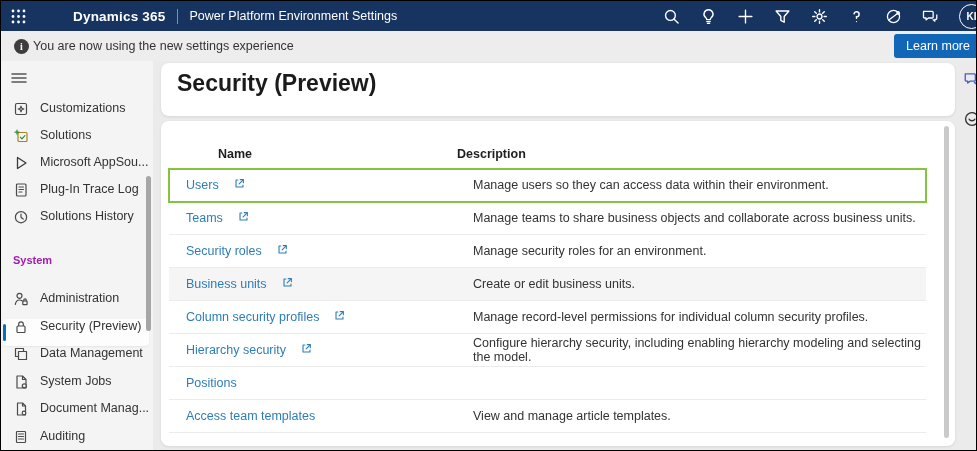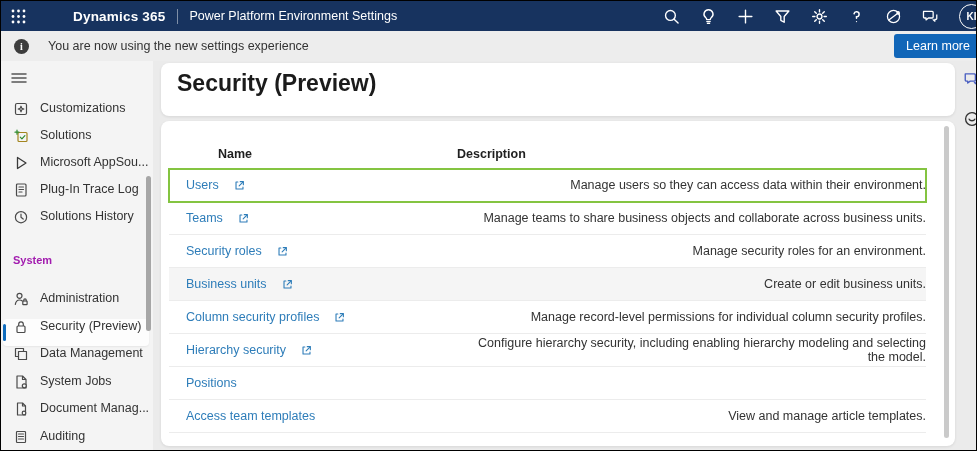--- a/index.html
+++ b/index.html
@@ -30,21 +30,21 @@
   
   .banner {
     position:absolute; top:30px; left:0; right:0; height:30px;
     background:#ededed; display:flex; align-items:center;
   }
   .info-icon {
     width:15px; height:15px; border-radius:50%; background:#3d3d3d; color:#fff;
     font-size:10px; font-weight:bold; font-family:"Liberation Serif", serif;
     display:flex; align-items:center; justify-content:center; margin-left:13px; flex:none;
   }
-  .banner-text { font-size:12.5px; color:#333; margin-left:19px; }
+  .banner-text { font-size:12.5px; color:#333; margin-left:4px; }
   .learn-more {
     position:absolute; right:-6px; top:3px; height:24px; padding:0 12px;
     background:#1166B8; color:#fff; border:none; border-radius:3px;
     font-size:12.5px; font-family:"Liberation Sans", sans-serif; cursor:pointer;
   }
   
   .body { position:absolute; top:60px; left:0; right:0; bottom:0; }
   
   .sidebar { position:absolute; top:0; bottom:0; left:0; width:152px; background:#f4f4f4; }
   .hamburger { position:absolute; top:8px; left:10px; width:20px; height:18px; display:flex; align-items:center; cursor:pointer; }
@@ -86,22 +86,22 @@
   }
   .col-name { width:239px; flex:none;margin-left:32px; }
   .col-desc { flex:1; }
   .trow {
     position:absolute; left:8px; width:757px; height:33px;
     display:flex; align-items:center; padding-left:17px;
     font-size:12.5px; border-bottom:1px solid #ececec; cursor:pointer;
   }
   .trow.highlight { outline:2px solid #84C441; outline-offset:-1px; }
   .trow.shaded { background:#f5f5f5; }
-  .cell-name { width:287px; flex:none; color:#2E7DB9; display:flex; align-items:center; gap:15px; }
-  .cell-desc { flex:1; color:#333;text-align:right; }
+  .cell-name { width:287px; flex:none; color:#2E7DB9; display:flex; gap:15px; }
+  .cell-desc { flex:1; color:#333; }
   .ext-icon { display:inline-flex; width:11px; height:11px; }
   .table-scrollbar {
     position:absolute; right:6px; top:5px; width:5px; height:312px;
     background:#cacaca; border-radius:3px;
   }
   
   .rail-icon { position:absolute; width:18px; height:18px; cursor:pointer; }
   .rail-chat { left:810px; top:9px; }
   .rail-circle { left:810px; top:49px; }
 </style>

